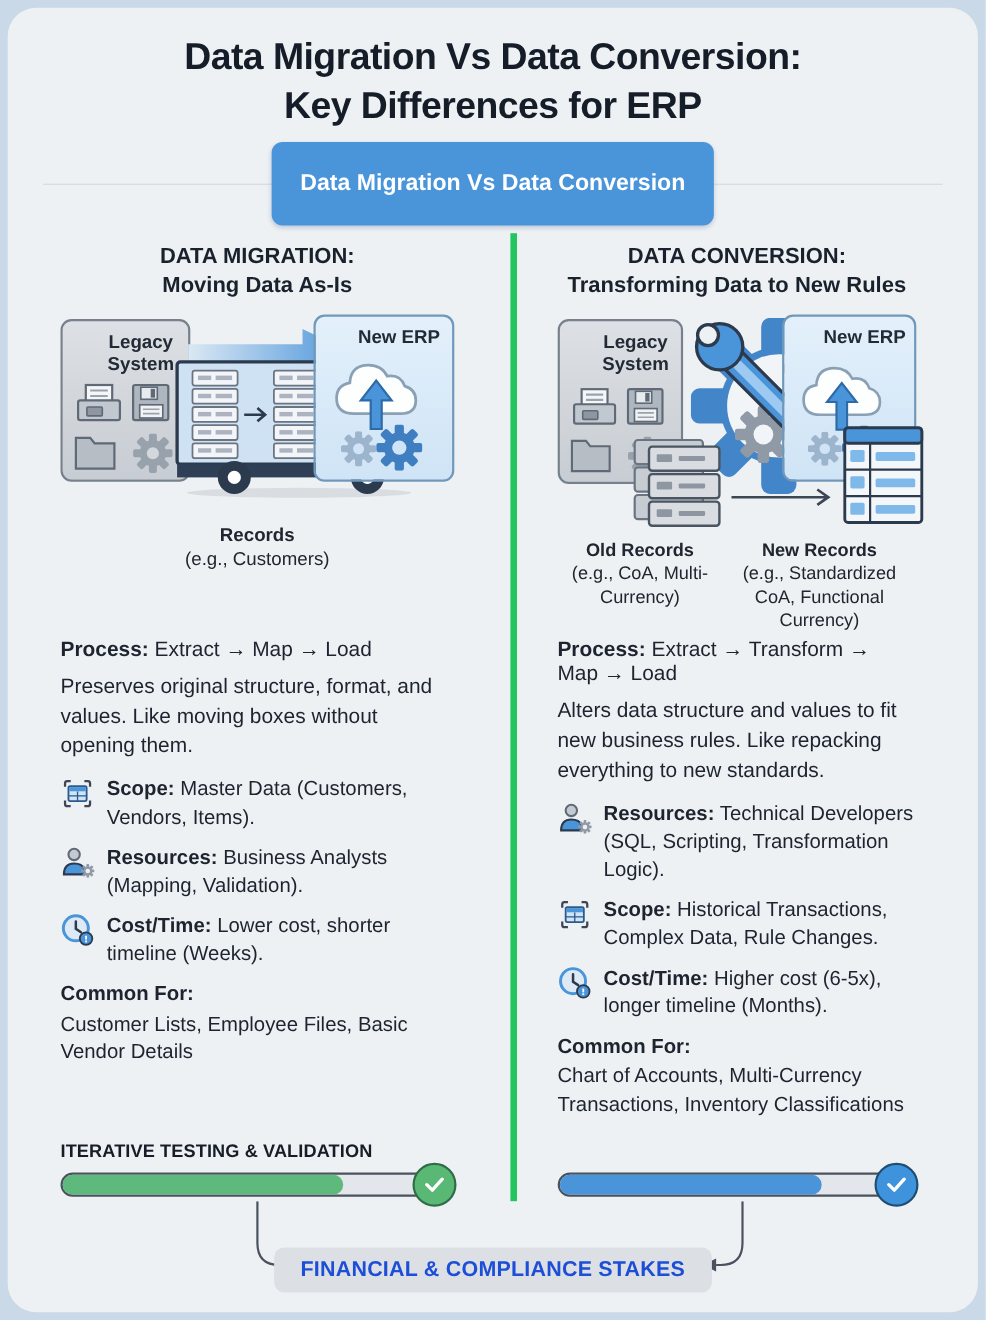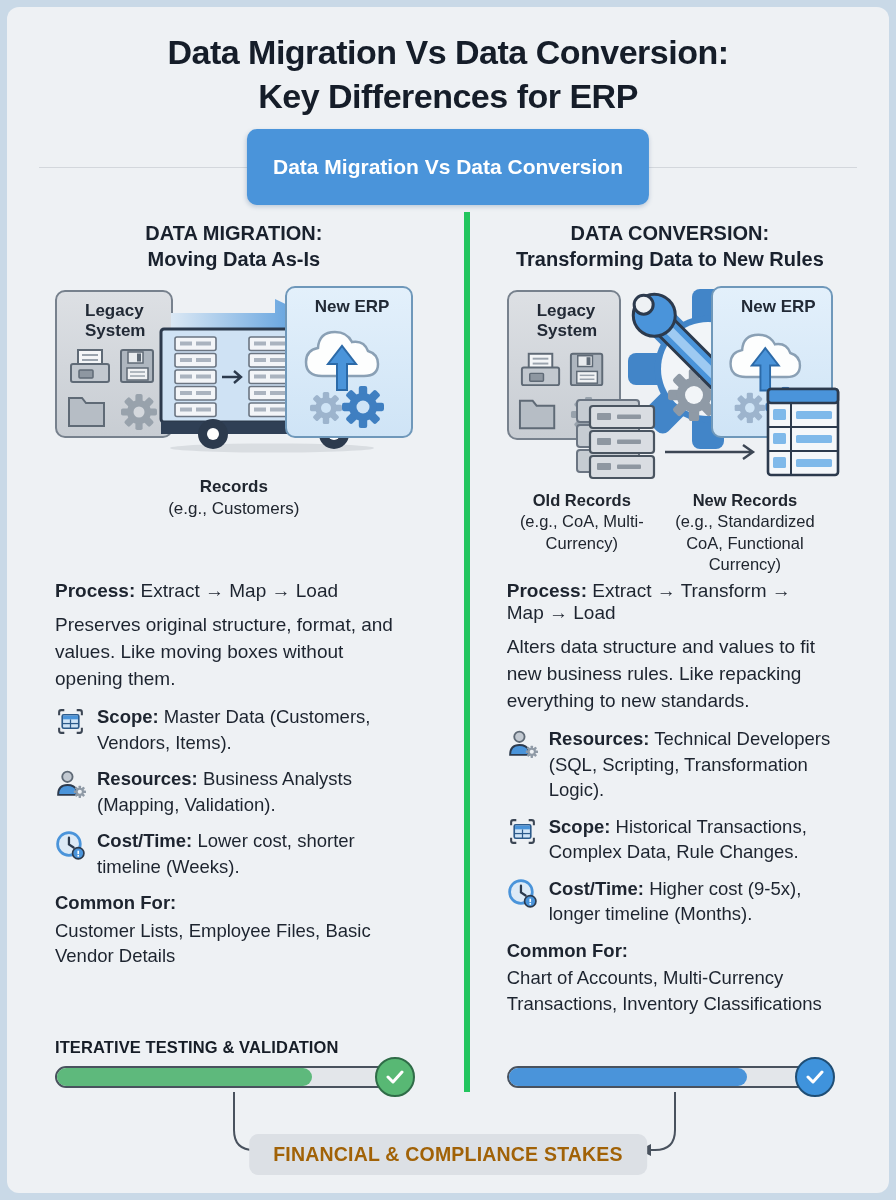--- a/index.html
+++ b/index.html
@@ -4,21 +4,21 @@
 <style>
   html,body{margin:0;padding:0;}
   body{
     width:896px;height:1200px;position:relative;
     background:#c9d9e7;
     font-family:"Liberation Sans", sans-serif;
     color:#1d242f;
     overflow:hidden;
   }
   .card{
-    position:absolute;inset:7px;border-radius:12px;
+    position:absolute;inset:7px;border-radius:26px;
     background:#eef1f4;overflow:hidden;
   }
   
   .title{
     margin:24px 20px 0;text-align:center;
     font-size:34px;line-height:1.28;font-weight:800;
     letter-spacing:-0.5px;color:#151d29;
   }
   .badge-row{position:relative;height:66px;margin-top:16px;}
   .badge-row .rule{
@@ -38,21 +38,21 @@
   .col-heading{
     text-align:center;font-size:20px;line-height:1.3;font-weight:800;
     color:#19212d;margin:8px 0 10px;
   }
   .illo-zone{height:296px;position:relative;}
   
   .panel{
     position:absolute;border-radius:10px;box-sizing:border-box;
     border:2px solid #77818d;
     background:linear-gradient(#dde0e4,#c8cdd3);
-    text-align:left;
+    text-align:center;
     padding-left:28px;
   }
   .panel.blue{border-color:#6f98ba;background:linear-gradient(#e3f0fb,#cfe4f6);}
   .panel .panel-label{
     font-weight:800;font-size:17px;line-height:1.15;color:#222a36;
     padding-top:9px;white-space:pre-line;
   }
   .panel svg{position:absolute;}
   
   .caption{ text-align:center;font-size:17px;line-height:1.3;margin-top:14px;color:#20262f;}
@@ -90,21 +90,21 @@
   }
   .bar-check.green{background:#58b874;border-color:#2f6c47;}
   .bar-check.blue{background:#3f93dc;border-color:#1f4e75;}
   .bar-check svg{display:block;}
   
   .stakes-zone{position:relative;height:88px;}
   .stakes-zone svg.connectors{position:absolute;left:0;top:0;}
   .stakes-box{
     position:absolute;left:50%;top:42px;transform:translateX(-50%);
     background:#dce0e5;border-radius:9px;padding:9px 24px;
-    font-weight:800;font-size:19.5px;letter-spacing:0.2px;color:#a16207;
+    font-weight:800;font-size:19.5px;letter-spacing:0.2px;color:#1d4ed8;
     white-space:nowrap;
   }
 </style>
 </head>
 <body>
 
 <svg width="0" height="0" style="position:absolute">
   <defs>
     <symbol id="cog" viewBox="-15 -15 30 30">
       <g>
@@ -426,21 +426,21 @@
           <p><b>Scope:</b> <span>Historical Transactions, Complex Data, Rule Changes.</span></p>
         </div>
         <div class="feat">
           <svg class="ficon" width="31" height="31" viewBox="0 0 30 30">
             <circle cx="13.5" cy="13.5" r="11" fill="#ddeaf6" stroke="#4a94da" stroke-width="2.6"></circle>
             <path d="M13.5 7.5 V14 L18 17" fill="none" stroke="#2c3a4d" stroke-width="2.2" stroke-linecap="round"></path>
             <circle cx="22.5" cy="22.5" r="5.5" fill="#4a94da" stroke="#2c3a4d" stroke-width="1.6"></circle>
             <rect x="21.7" y="20" width="1.6" height="3.4" fill="#fff"></rect>
               <rect x="21.7" y="24.2" width="1.6" height="1.6" fill="#fff"></rect>
           </svg>
-          <p><b>Cost/Time:</b> <span>Higher cost (9-5x), longer timeline (Months).</span></p>
+          <p><b>Cost/Time:</b> <span>Higher cost (6-5x), longer timeline (Months).</span></p>
         </div>
       </div>
 
       <div class="common">
         <b>Common For:</b>
         <span>Chart of Accounts, Multi-Currency Transactions, Inventory Classifications</span>
       </div>
 
       <div class="bar-block">
         <div class="bar-track">

